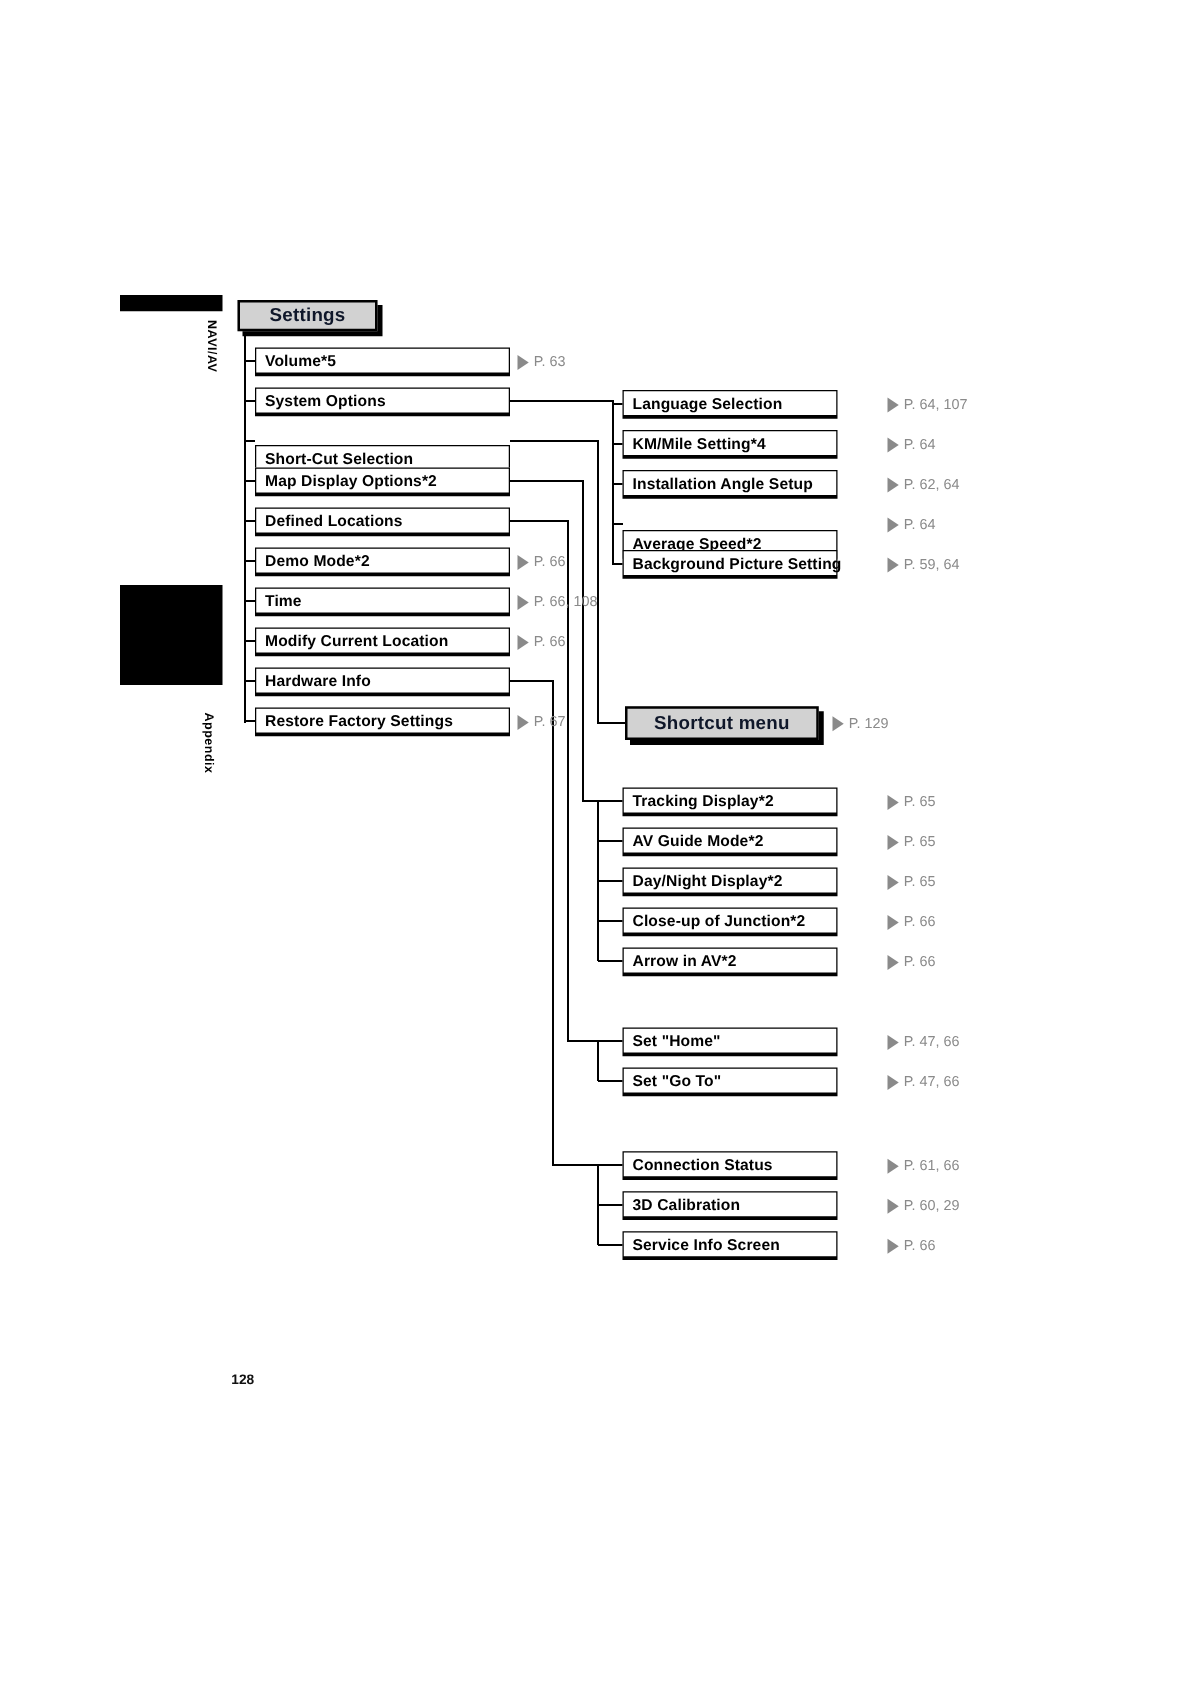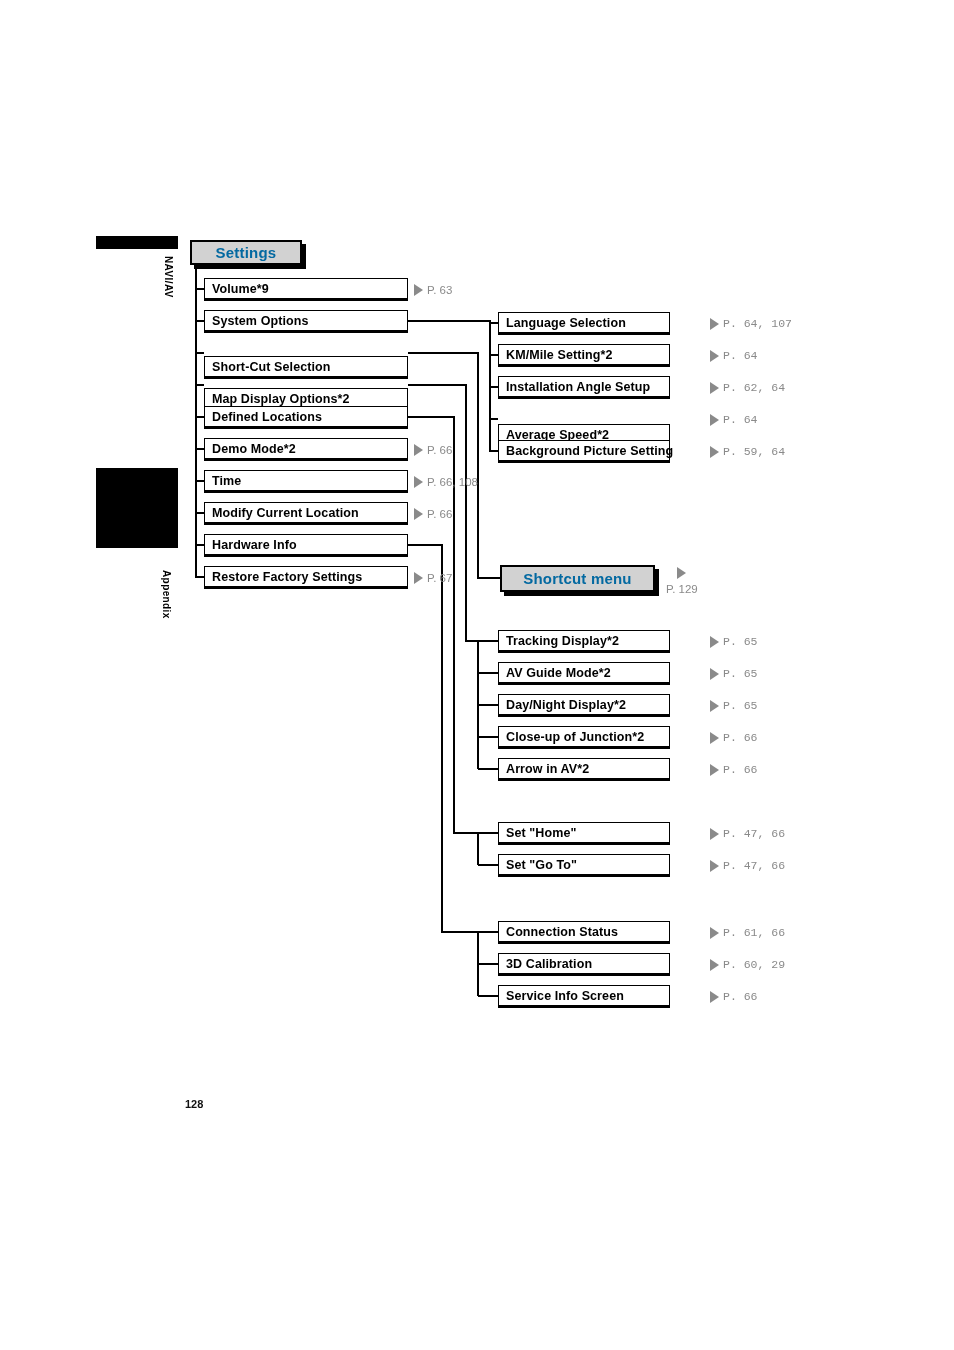--- a/index.html
+++ b/index.html
@@ -70,21 +70,21 @@
     position: absolute;
     box-sizing: border-box;
     background: #d2d2d2;
     border: 2px solid #000;
     box-shadow: 4px 4px 0 0 #000;
     display: flex;
     align-items: center;
     justify-content: center;
     font-weight: bold;
     font-size: 15px;
-    color: #0369a1;
+    color: #0f172a;
     letter-spacing: 0.2px;
     font-family: "Liberation Sans", sans-serif;
   }
   .chip-settings { left: 190px; top: 240px; width: 112px; height: 25px; }
   .chip-shortcut { left: 500px; top: 565px; width: 155px; height: 27px; }
 
   
   .item {
     position: absolute;
     box-sizing: border-box;
@@ -118,22 +118,22 @@
     white-space: nowrap;
   }
   .ref .tri {
     width: 0; height: 0;
     border-left: 9px solid #8a8a8a;
     border-top: 6px solid transparent;
     border-bottom: 6px solid transparent;
     flex: 0 0 auto;
   }
   .ref-a { left: 414px; }
-  .ref-b { left: 710px; font-family: Liberation Mono, monospace; }
-  .ref-shortcut { left: 666px; top: 567px; flex-direction: column; }
+  .ref-b { left: 710px; }
+  .ref-shortcut { left: 666px; top: 567px; }
 </style>
 </head>
 <body>
 
 <div class="page">
 
   <div class="tab-bar tab-top"></div>
   <div class="tab-label tab-label-navi">NAVI/AV</div>
 
   <div class="tab-bar tab-block"></div>
@@ -181,24 +181,24 @@
       <path d="M408,545 L442,545 L442,932 L478,932"></path>
       <path d="M478,932 L478,996"></path>
       <path d="M478,932 L498,932"></path>
       <path d="M478,964 L498,964"></path>
       <path d="M478,996 L498,996"></path>
     </g>
   </svg>
 
   <div class="chip chip-settings">Settings</div>
 
-  <div class="item col-a" style="top:278px">Volume*9</div>
+  <div class="item col-a" style="top:278px">Volume*5</div>
   <div class="item col-a" style="top:310px">System Options</div>
   <div class="item col-a" style="top:356px">Short-Cut Selection</div>
-  <div class="item col-a" style="top:388px">Map Display Options*2</div>
+  <div class="item col-a" style="top:374px">Map Display Options*2</div>
   <div class="item col-a" style="top:406px">Defined Locations</div>
   <div class="item col-a" style="top:438px">Demo Mode*2</div>
   <div class="item col-a" style="top:470px">Time</div>
   <div class="item col-a" style="top:502px">Modify Current Location</div>
   <div class="item col-a" style="top:534px">Hardware Info</div>
   <div class="item col-a" style="top:566px">Restore Factory Settings</div>
 
   <div class="ref ref-a" style="top:278px">
     <span class="tri"></span>
     <span>P. 63</span>
@@ -214,21 +214,21 @@
   <div class="ref ref-a" style="top:502px">
     <span class="tri"></span>
     <span>P. 66</span>
   </div>
   <div class="ref ref-a" style="top:566px">
     <span class="tri"></span>
     <span>P. 67</span>
   </div>
 
   <div class="item col-b" style="top:312px">Language Selection</div>
-  <div class="item col-b" style="top:344px">KM/Mile Setting*2</div>
+  <div class="item col-b" style="top:344px">KM/Mile Setting*4</div>
   <div class="item col-b" style="top:376px">Installation Angle Setup</div>
   <div class="item col-b" style="top:424px">Average Speed*2</div>
   <div class="item col-b" style="top:440px">Background Picture Setting</div>
 
   <div class="ref ref-b" style="top:312px">
     <span class="tri"></span>
     <span>P. 64, 107</span>
   </div>
   <div class="ref ref-b" style="top:344px">
     <span class="tri"></span>

